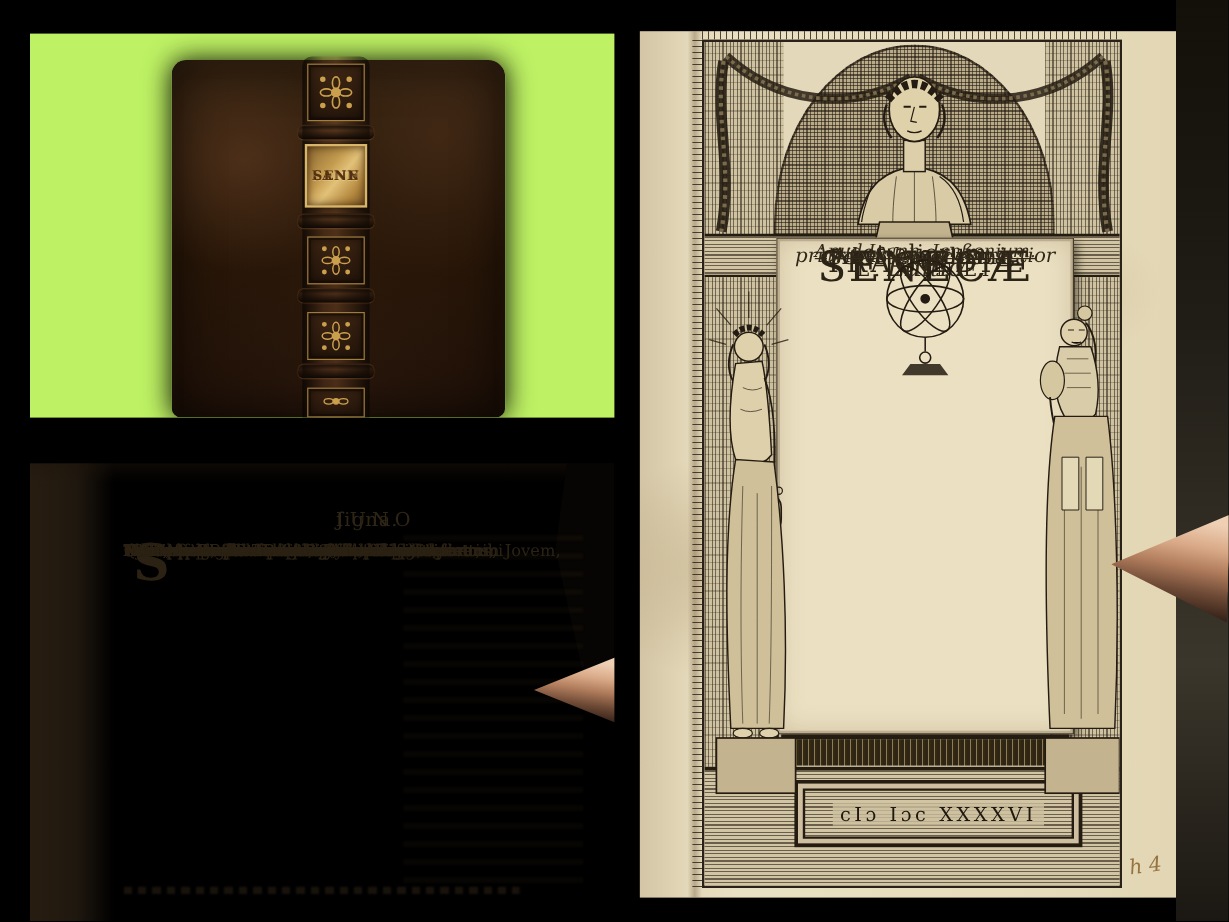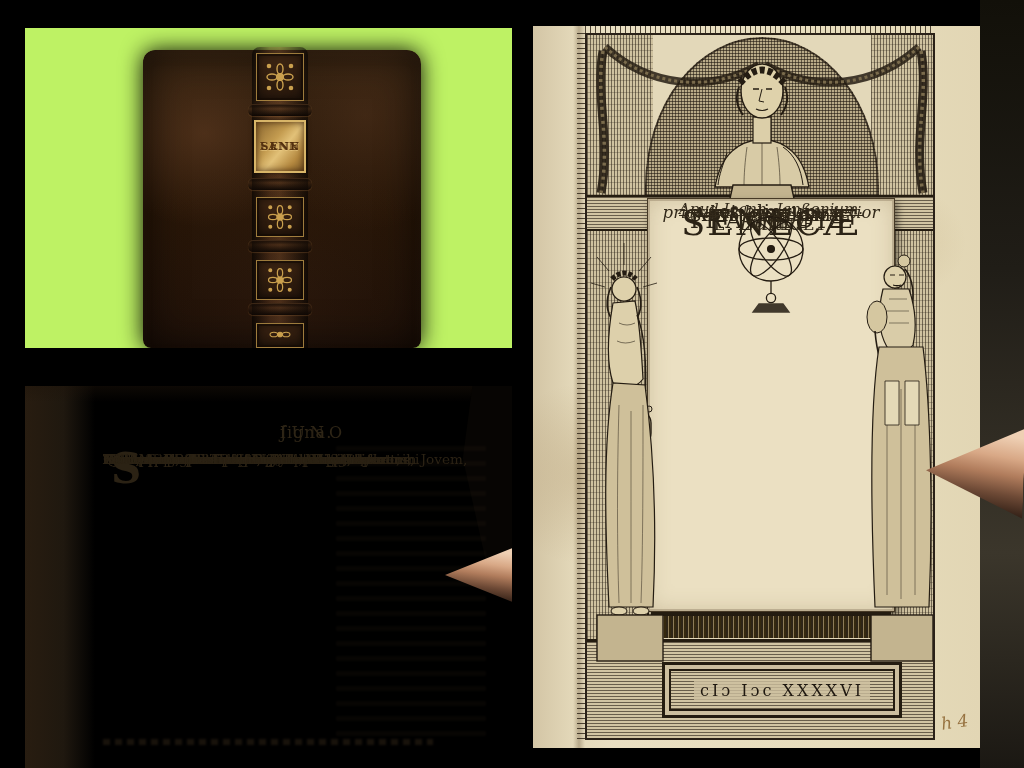--- a/index.html
+++ b/index.html
@@ -111,21 +111,21 @@
   .t-tragoediae{margin-top:8px;font-size:23px;letter-spacing:3px;color:#2b2316;}
   .t-serio{margin-top:6px;font-size:17px;letter-spacing:1px;color:#2b2316;}
   .t-editio{margin-top:12px;font-size:21px;font-style:italic;color:#32291a;}
   .t-prioribus{margin-top:4px;font-size:16.5px;font-style:italic;color:#32291a;}
   .t-sphere{margin-top:6px;}
   .t-city{margin-top:4px;font-size:19px;letter-spacing:2px;color:#2b2316;}
   .t-publisher{margin-top:1px;font-size:15px;font-style:italic;color:#32291a;text-decoration:underline;}
   .fringe{left:64px;top:577px;width:240px;height:26px;z-index:4;border-top:4px solid #241c10;
     background:repeating-linear-gradient(90deg,#2e2516 0 2px,#8d7c58 2px 3px,#35290f 3px 5px);}
   .pedestal{left:0;top:604px;width:350px;height:103px;z-index:3;border-top:3px solid #241c10;}
-  .plaque{left:75px;top:20px;width:240px;height:56px;border:3px solid #241c10;
+  .plaque{left:75px;top:8px;width:240px;height:56px;border:3px solid #241c10;
     box-shadow:inset 0 0 0 4px #cdbf9f, inset 0 0 0 6px #241c10;
     display:flex;align-items:center;justify-content:center;}
   .plaque span{position:static;font-size:16px;letter-spacing:3px;color:#1f1810;
     background:rgba(205,191,159,.8);padding:0 6px;}
   .ink-mark{left:408px;top:712px;font-size:17px;font-style:italic;color:rgba(132,90,36,.8);
     transform:rotate(-8deg);z-index:6;}
   .pointer-right{left:393px;top:424px;width:98px;height:96px;z-index:7;transform:rotate(2deg);}
 </style>
 </head>
 <body>

